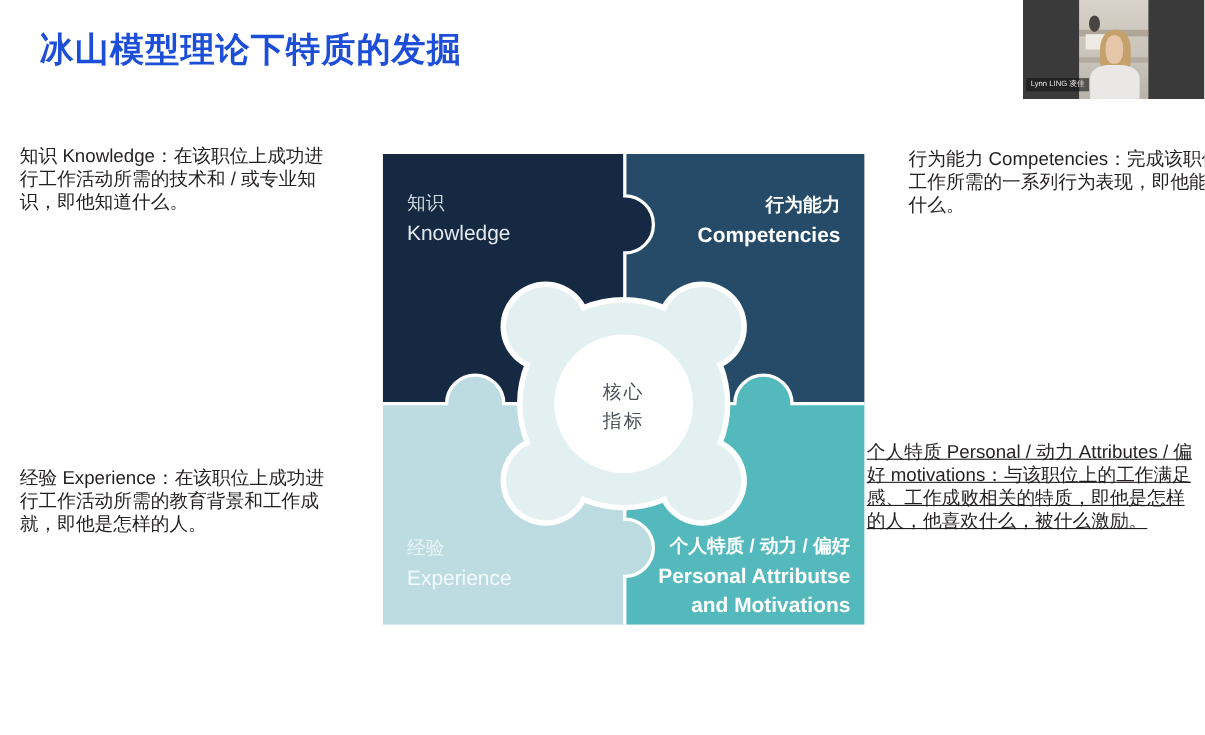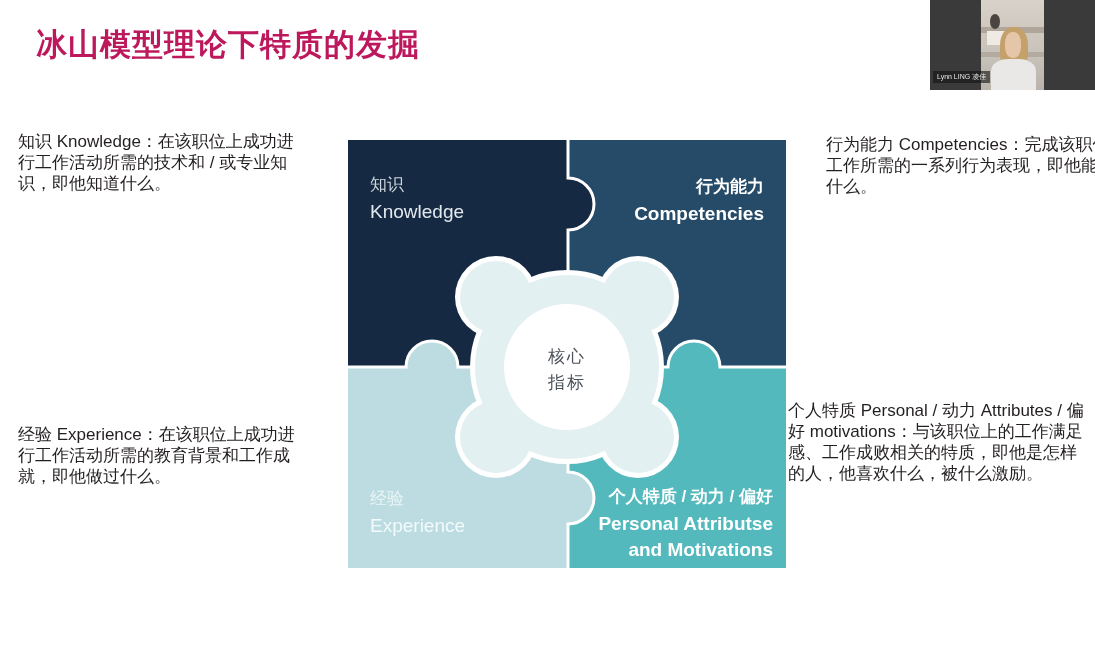--- a/index.html
+++ b/index.html
@@ -15,21 +15,21 @@
     overflow: hidden;
   }
 
   
   #slide-title {
     position: absolute;
     left: 36px;
     top: 26px;
     font-size: 31px;
     font-weight: bold;
-    color: #be185d;
+    color: #1d4ed8;
     letter-spacing: 1px;
     white-space: nowrap;
     line-height: 1.2;
   }
 
   
   #video-tile {
     position: absolute;
     left: 930px;
     top: 0px;
@@ -125,21 +125,21 @@
   .side-text {
     position: absolute;
     color: #231f20;
     font-size: 17px;
     line-height: 21px;
     letter-spacing: 0px;
   }
   #text-knowledge   { left: 18px;  top: 131px; width: 278px; }
   #text-experience  { left: 18px;  top: 424px; width: 278px; }
   #text-competency  { left: 788px; top: 134px; width: 292px; margin-left: 38px; }
-  #text-personal    { left: 788px; top: 400px; width: 298px; }
+  #text-personal    { left: 788px; top: 400px; width: 298px; text-decoration: underline; }
 
   
   #puzzle-diagram {
     position: absolute;
     left: 348px;
     top: 140px;
     width: 438px;
     height: 428px;
   }
   #puzzle-svg { display: block; width: 438px; height: 428px; }
@@ -168,21 +168,21 @@
     <div id="video-box"></div>
     <div id="person-hair"></div>
     <div id="person-face"></div>
     <div id="person-body"></div>
   </div>
   <div id="video-name-bar">Lynn LING 凌佳</div>
 </div>
 
 <div class="side-text" id="text-knowledge">知识 Knowledge：在该职位上成功进行工作活动所需的技术和 / 或专业知识，即他知道什么。</div>
 
-<div class="side-text" id="text-experience">经验 Experience：在该职位上成功进行工作活动所需的教育背景和工作成就，即他做过什么。</div>
+<div class="side-text" id="text-experience">经验 Experience：在该职位上成功进行工作活动所需的教育背景和工作成就，即他是怎样的人。</div>
 
 <div class="side-text" id="text-competency">行为能力 Competencies：完成该职位工作所需的一系列行为表现，即他能做什么。</div>
 
 <div class="side-text" id="text-personal">个人特质 Personal / 动力 Attributes / 偏好 motivations：与该职位上的工作满足感、工作成败相关的特质，即他是怎样的人，他喜欢什么，被什么激励。</div>
 
 <div id="puzzle-diagram">
   <svg id="puzzle-svg" viewBox="0 0 438 428" xmlns="http://www.w3.org/2000/svg">
 
     <path d="M0,0 L220,0
              L220,38

